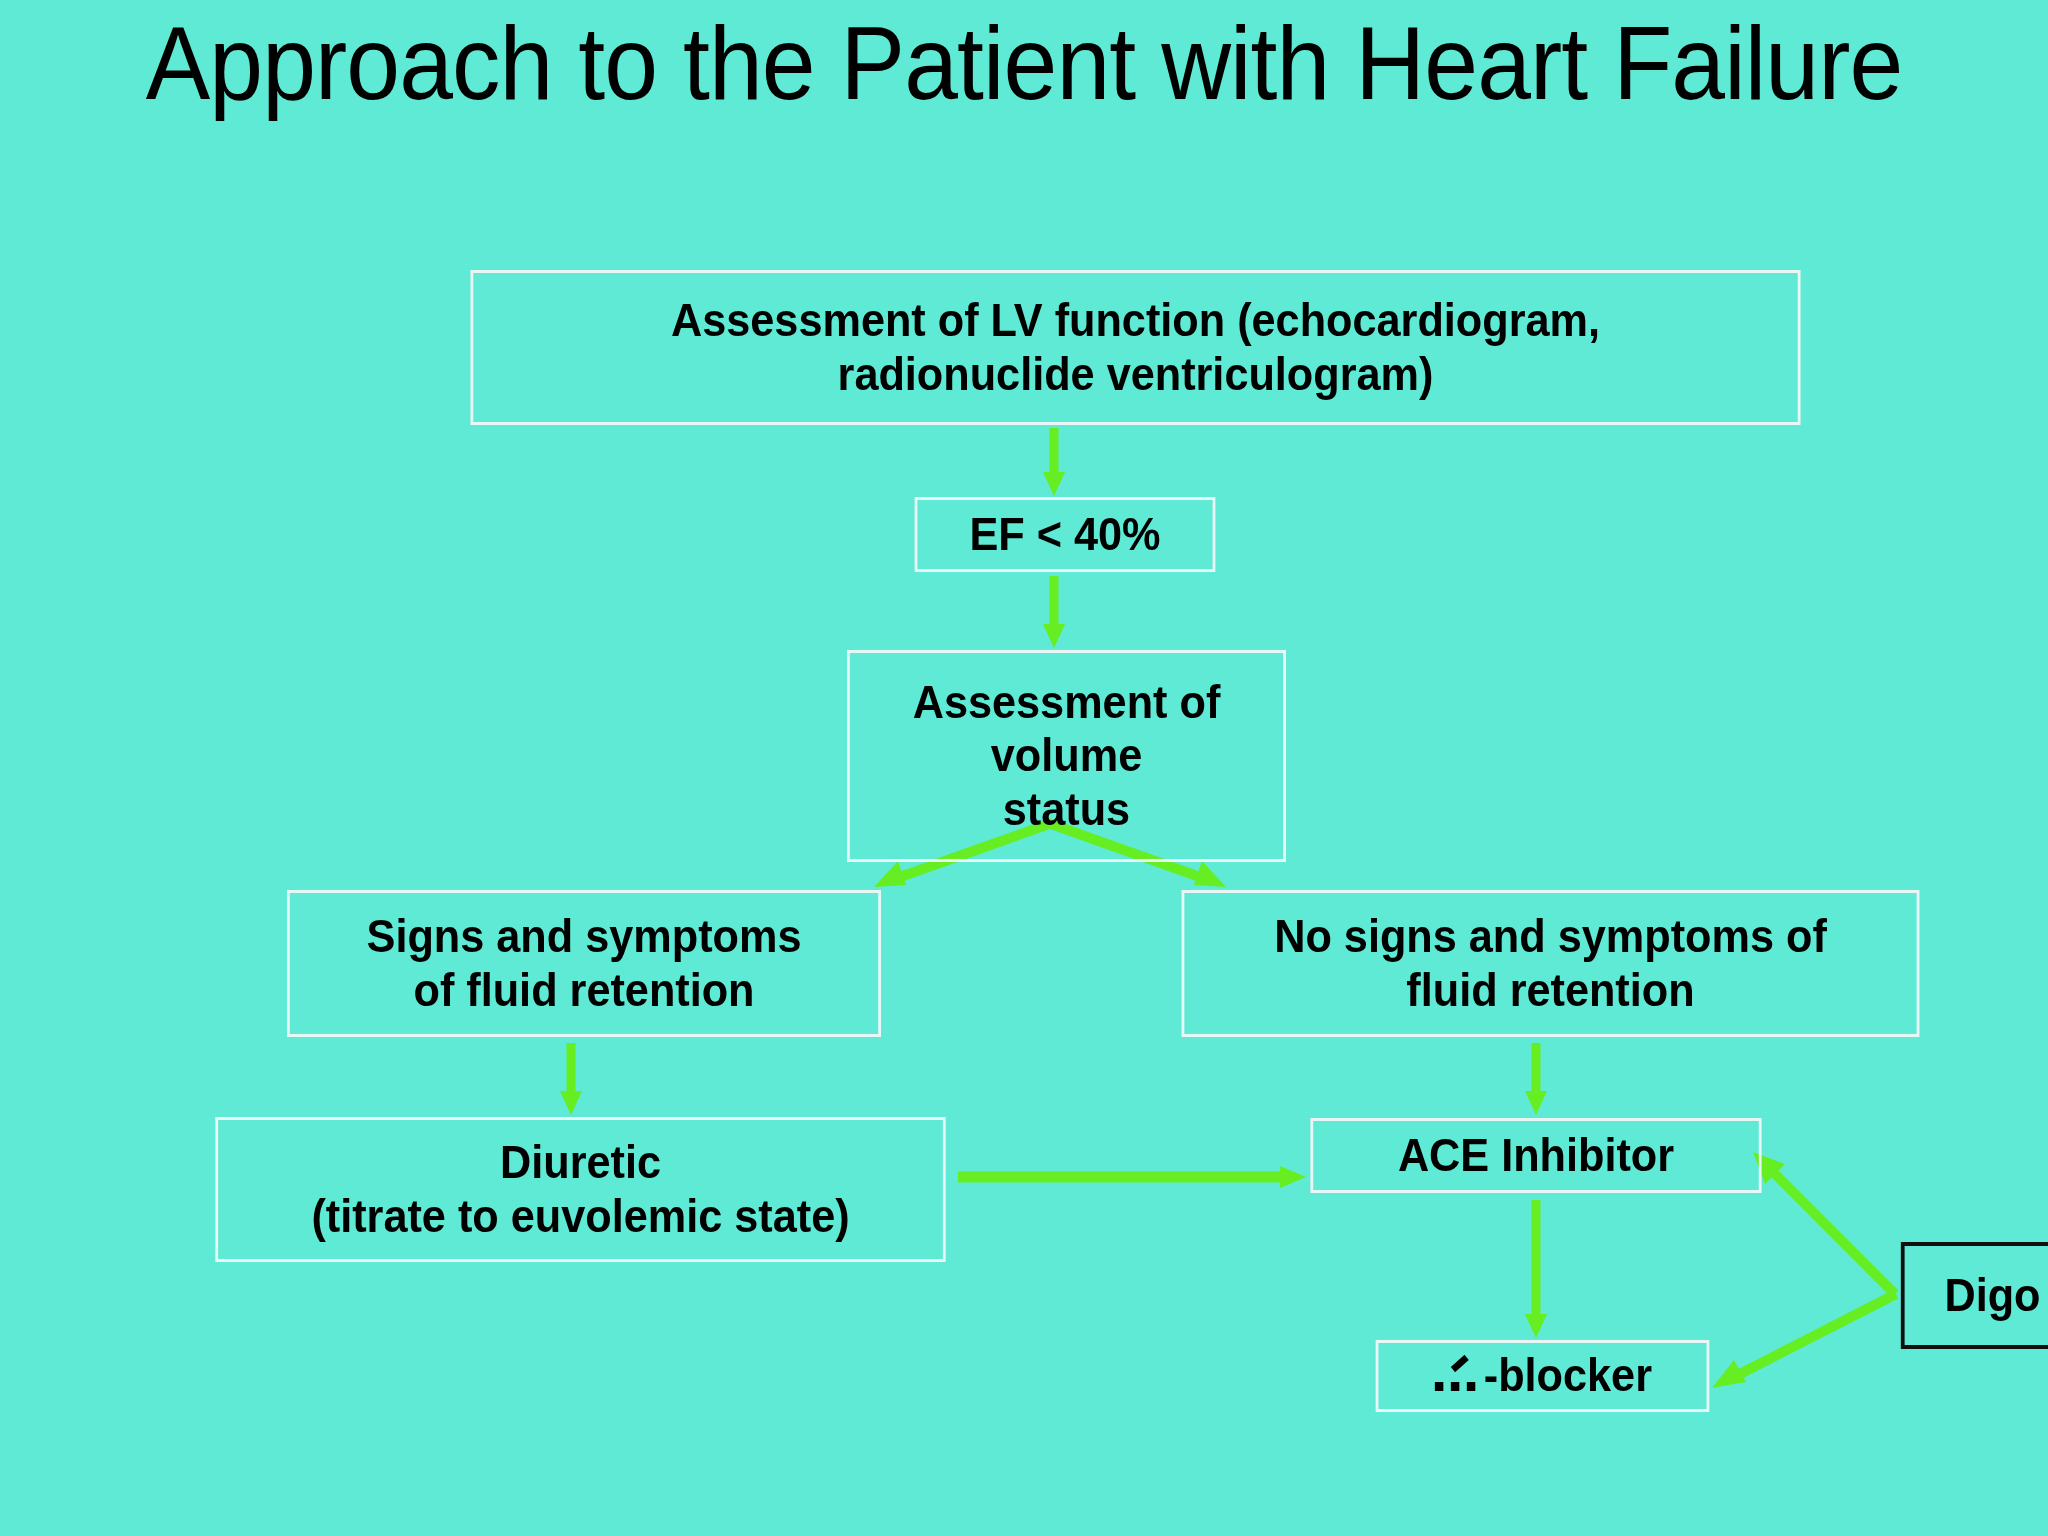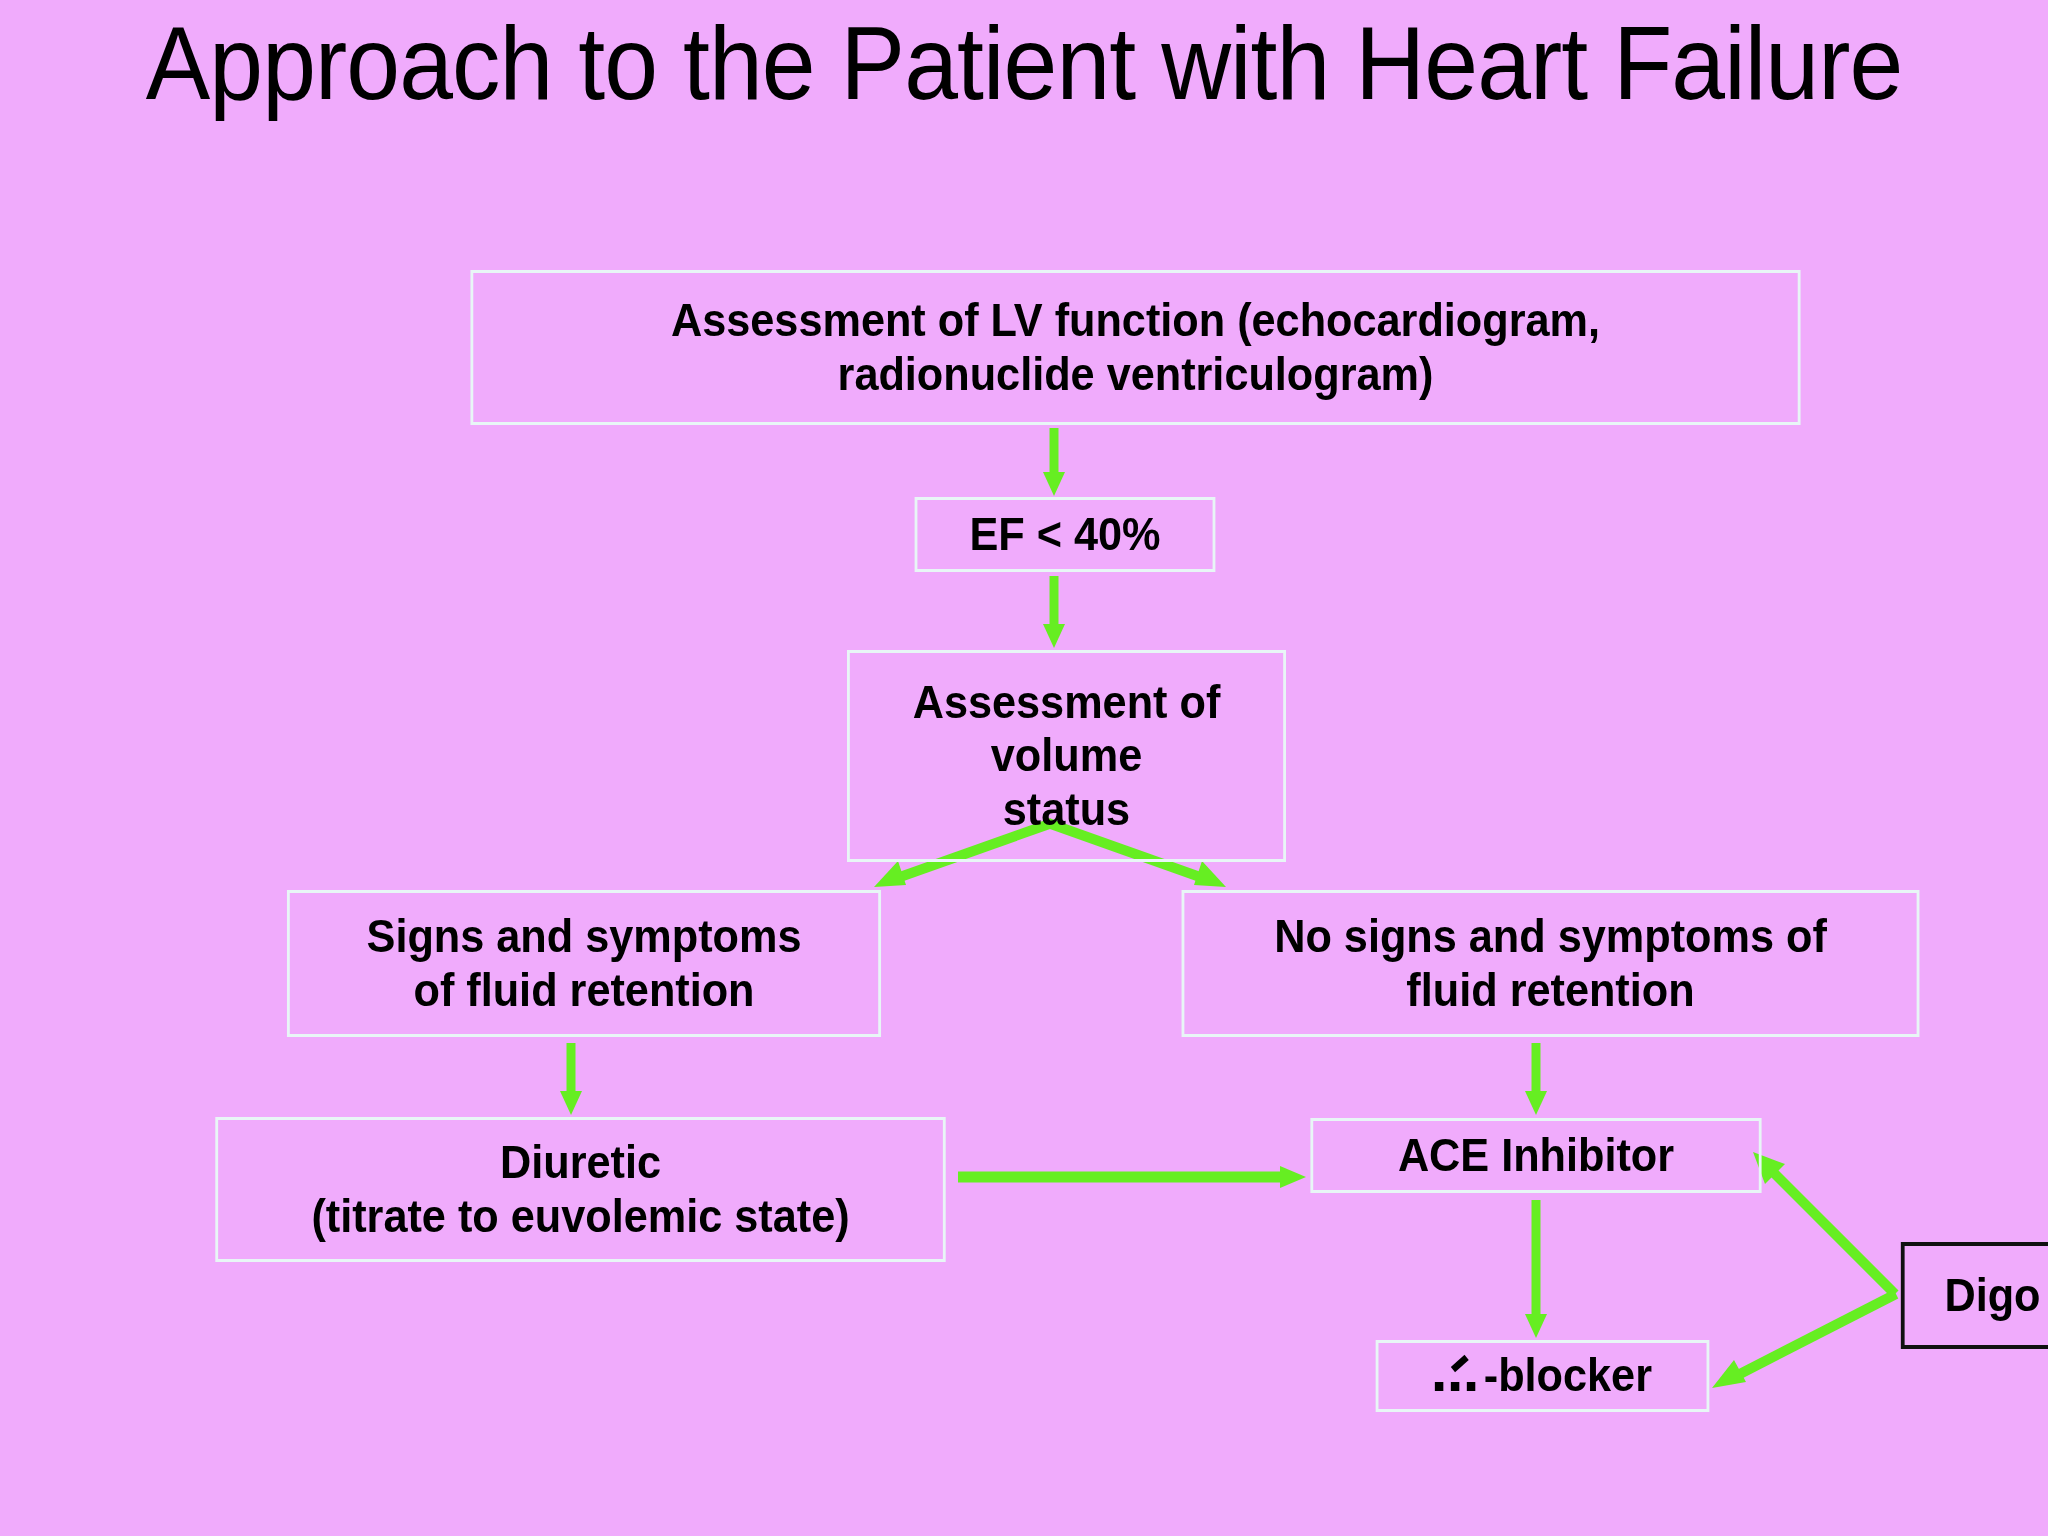--- a/index.html
+++ b/index.html
@@ -4,21 +4,21 @@
 <style>
   html, body {
     margin: 0;
     padding: 0;
     background: #009999;
   }
   #slide {
     position: relative;
     width: 2048px;
     height: 1536px;
-    background: #f0abfc;
+    background: #5eead4;
     overflow: hidden;
     font-family: "Liberation Sans", "DejaVu Sans", sans-serif;
   }
   #slide-title {
     position: absolute;
     left: 0;
     top: 10px;
     width: 2048px;
     text-align: center;
     font-family: "Liberation Sans", "DejaVu Sans", sans-serif;

